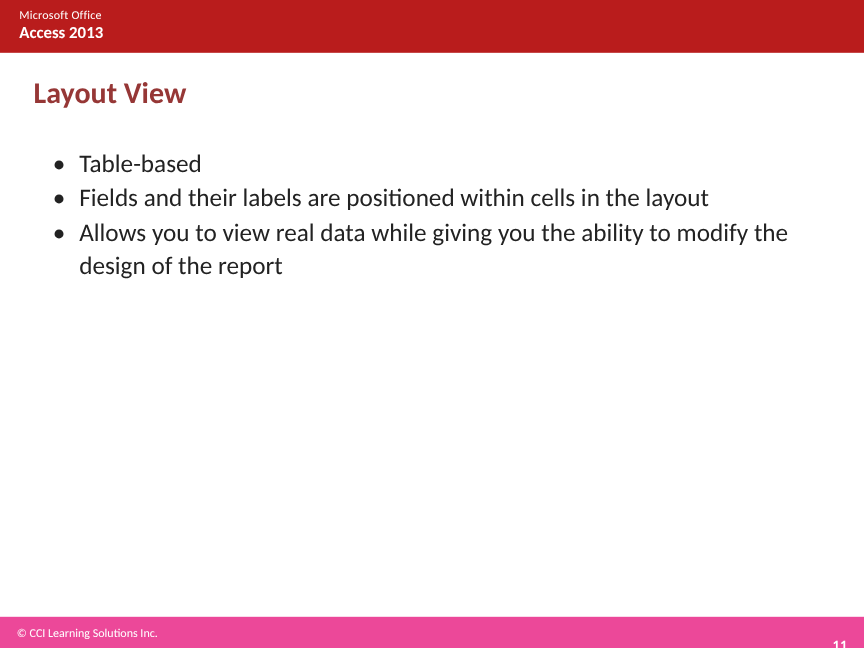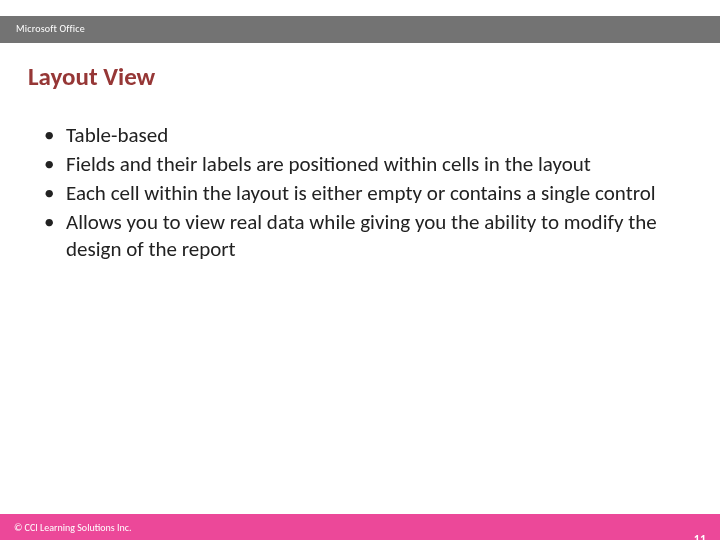--- a/index.html
+++ b/index.html
@@ -1,45 +1,45 @@
 <!DOCTYPE html>
 <html><head>
   <meta charset="utf-8">
   <style>
     * { margin: 0; padding: 0; box-sizing: border-box; }
     html, body { width: 720px; height: 540px; font-family: "Segoe UI", Calibri, Arial, sans-serif; background: #fff; overflow: hidden; }
     .slide { width: 720px; height: 540px; position: relative; display: flex; flex-direction: column; }
-    .header-bar { background: #737373; color: #fff; padding: 6px 16px 8px 16px; margin-top: 16px; }
+    .header-bar { background: #b91c1c; color: #fff; padding: 6px 16px 8px 16px; }
     .header-small { font-size: 10px; font-weight: 400; letter-spacing: 0.2px; }
     .header-big { font-size: 14px; font-weight: 700; }
     .title { color: #963736; font-size: 25px; font-weight: 700; padding: 18px 28px 0 28px; }
     .body { padding: 30px 40px 0 40px; flex: 1; }
     ul.bullets { list-style: none; }
     ul.bullets li { position: relative; padding-left: 26px; font-size: 21px; line-height: 1.28; color: #222; margin-bottom: 2px; font-weight: 400; }
     ul.bullets li::before { content: "•"; position: absolute; left: 4px; top: 0; font-size: 21px; color: #222; }
     .footer-bar { position: absolute; bottom: 0; left: 0; right: 0; height: 26px; background: #ec4899; color: #fff; display: flex; justify-content: space-between; align-items: center; padding: 0 14px; font-size: 10px; }
     .footer-left { font-weight: 400; }
     .footer-right { font-weight: 700; font-size: 12px; margin-top: 24px; }
   </style>
 </head>
 <body>
 
 <div class="slide">
 
   <div class="header-bar">
     <div class="header-small">Microsoft Office</div>
+    <div class="header-big">Access 2013</div>
   </div>
 
   <div class="title">Layout View</div>
 
   <div class="body">
     <ul class="bullets">
       <li>Table-based</li>
       <li>Fields and their labels are positioned within cells in the layout</li>
-      <li>Each cell within the layout is either empty or contains a single control</li>
       <li>Allows you to view real data while giving you the ability to modify the design of the report</li>
     </ul>
   </div>
 
   <div class="footer-bar">
     <span class="footer-left">© CCI Learning Solutions Inc.</span>
     <span class="footer-right">11</span>
   </div>
 
 </div>

